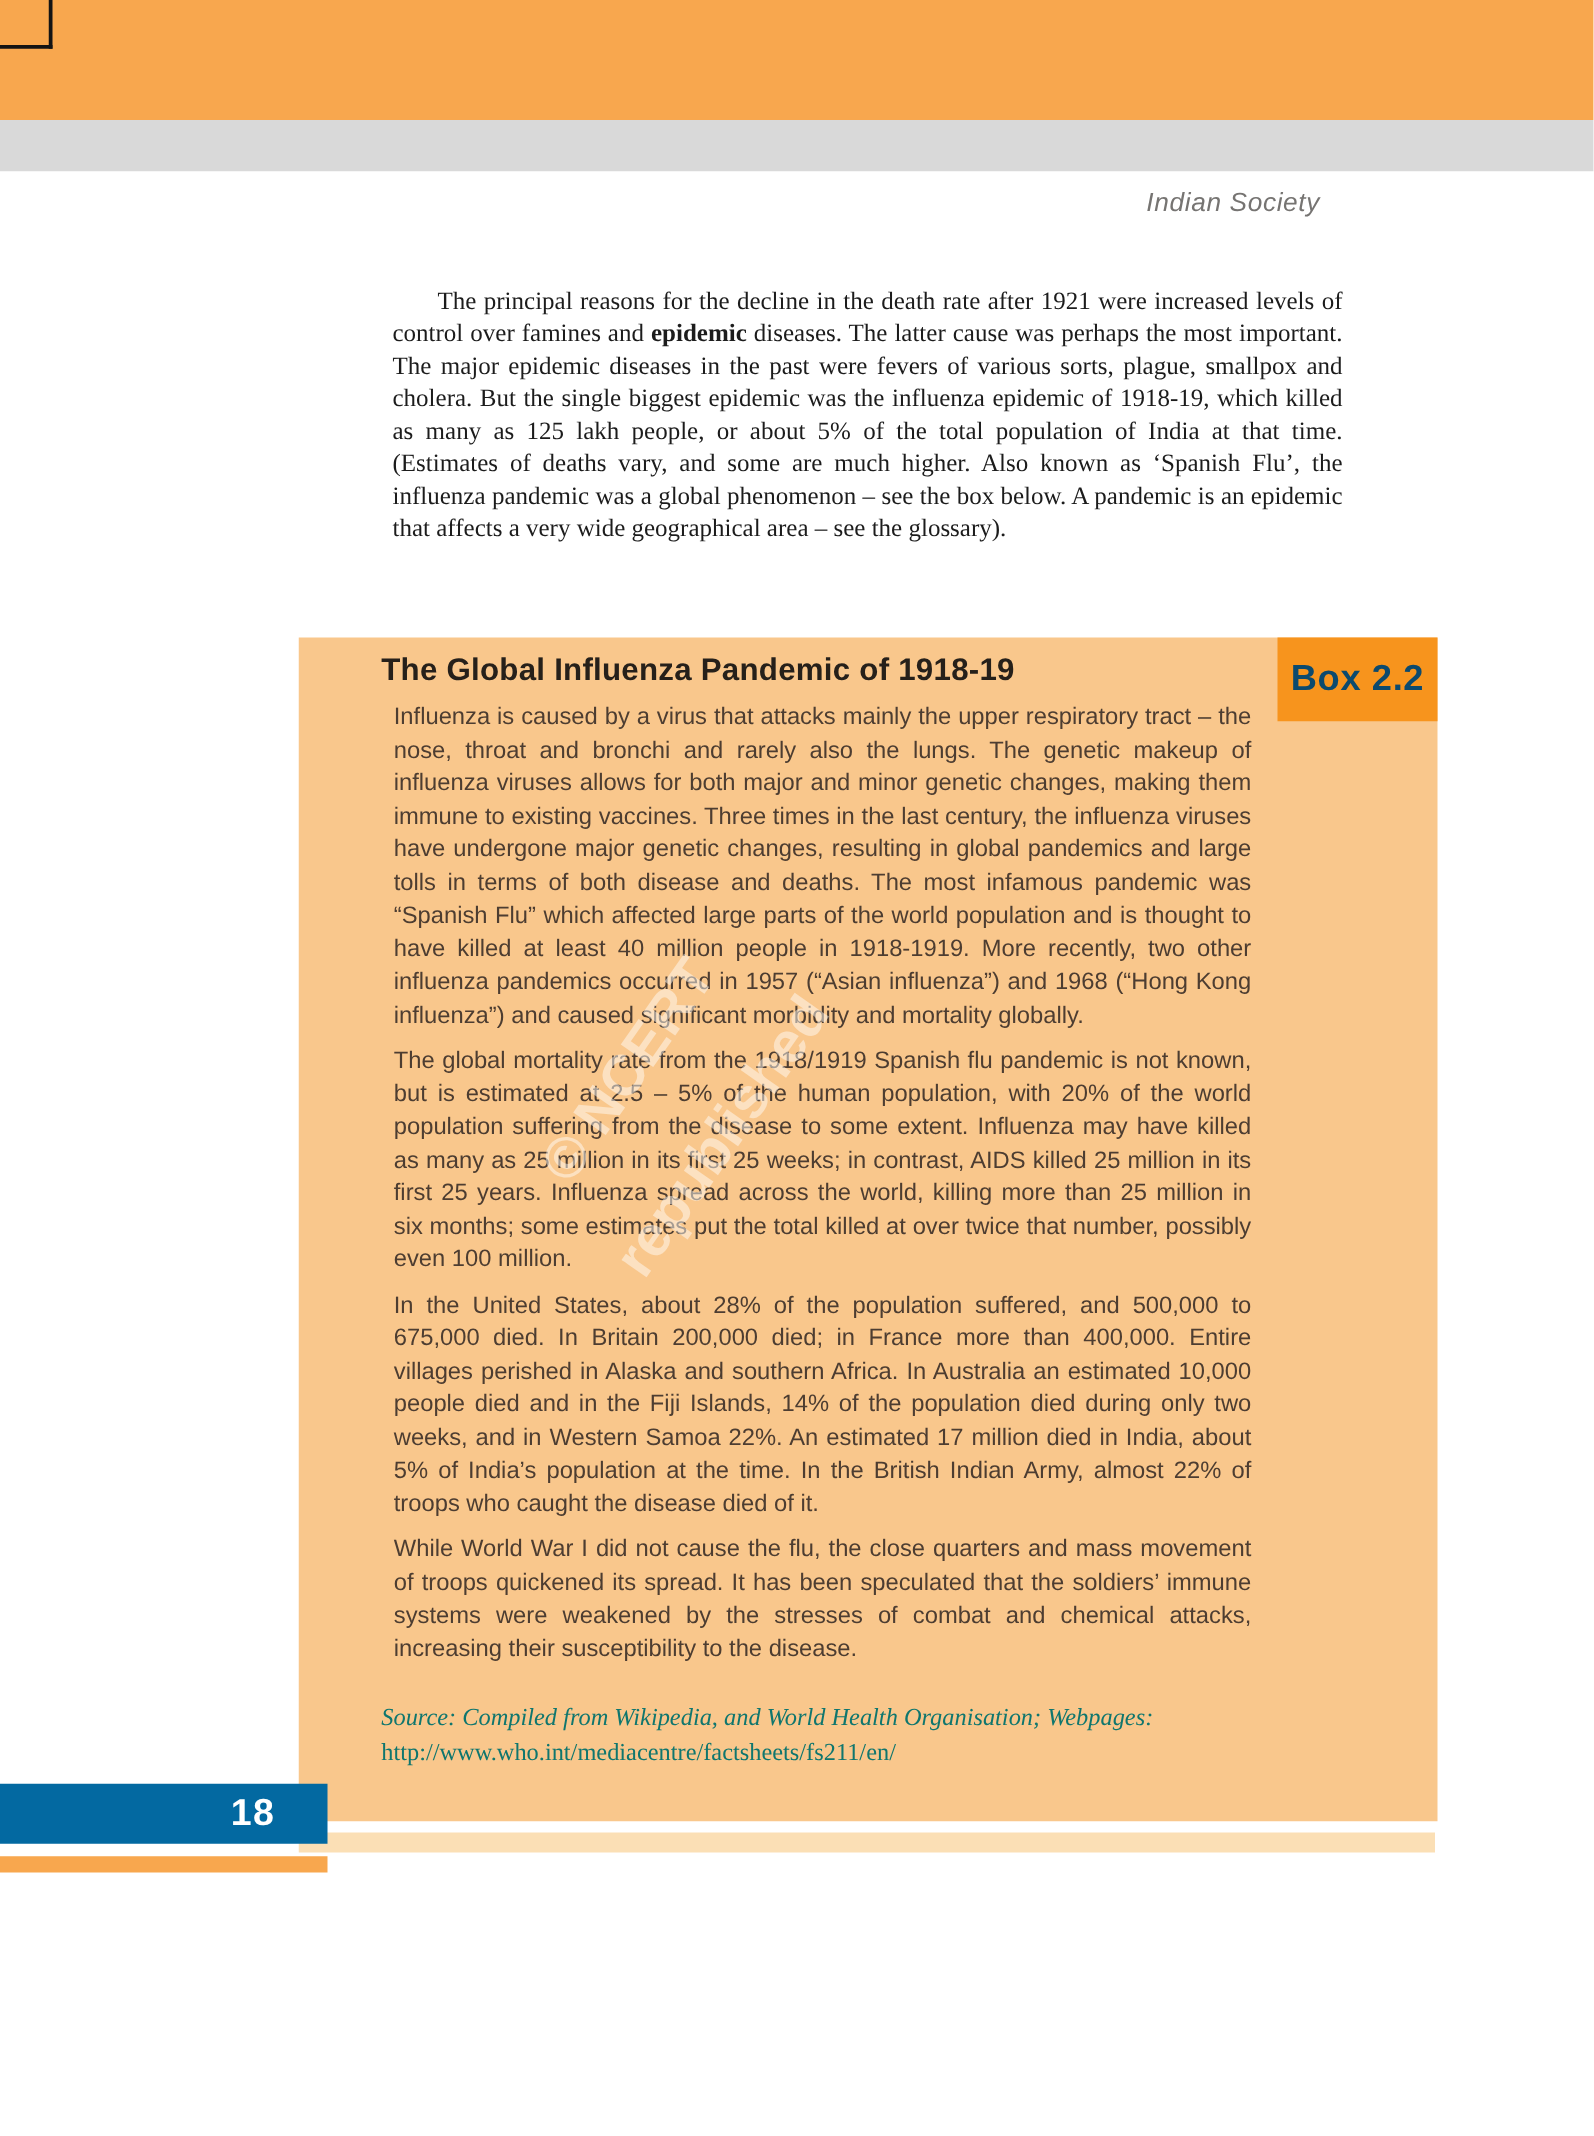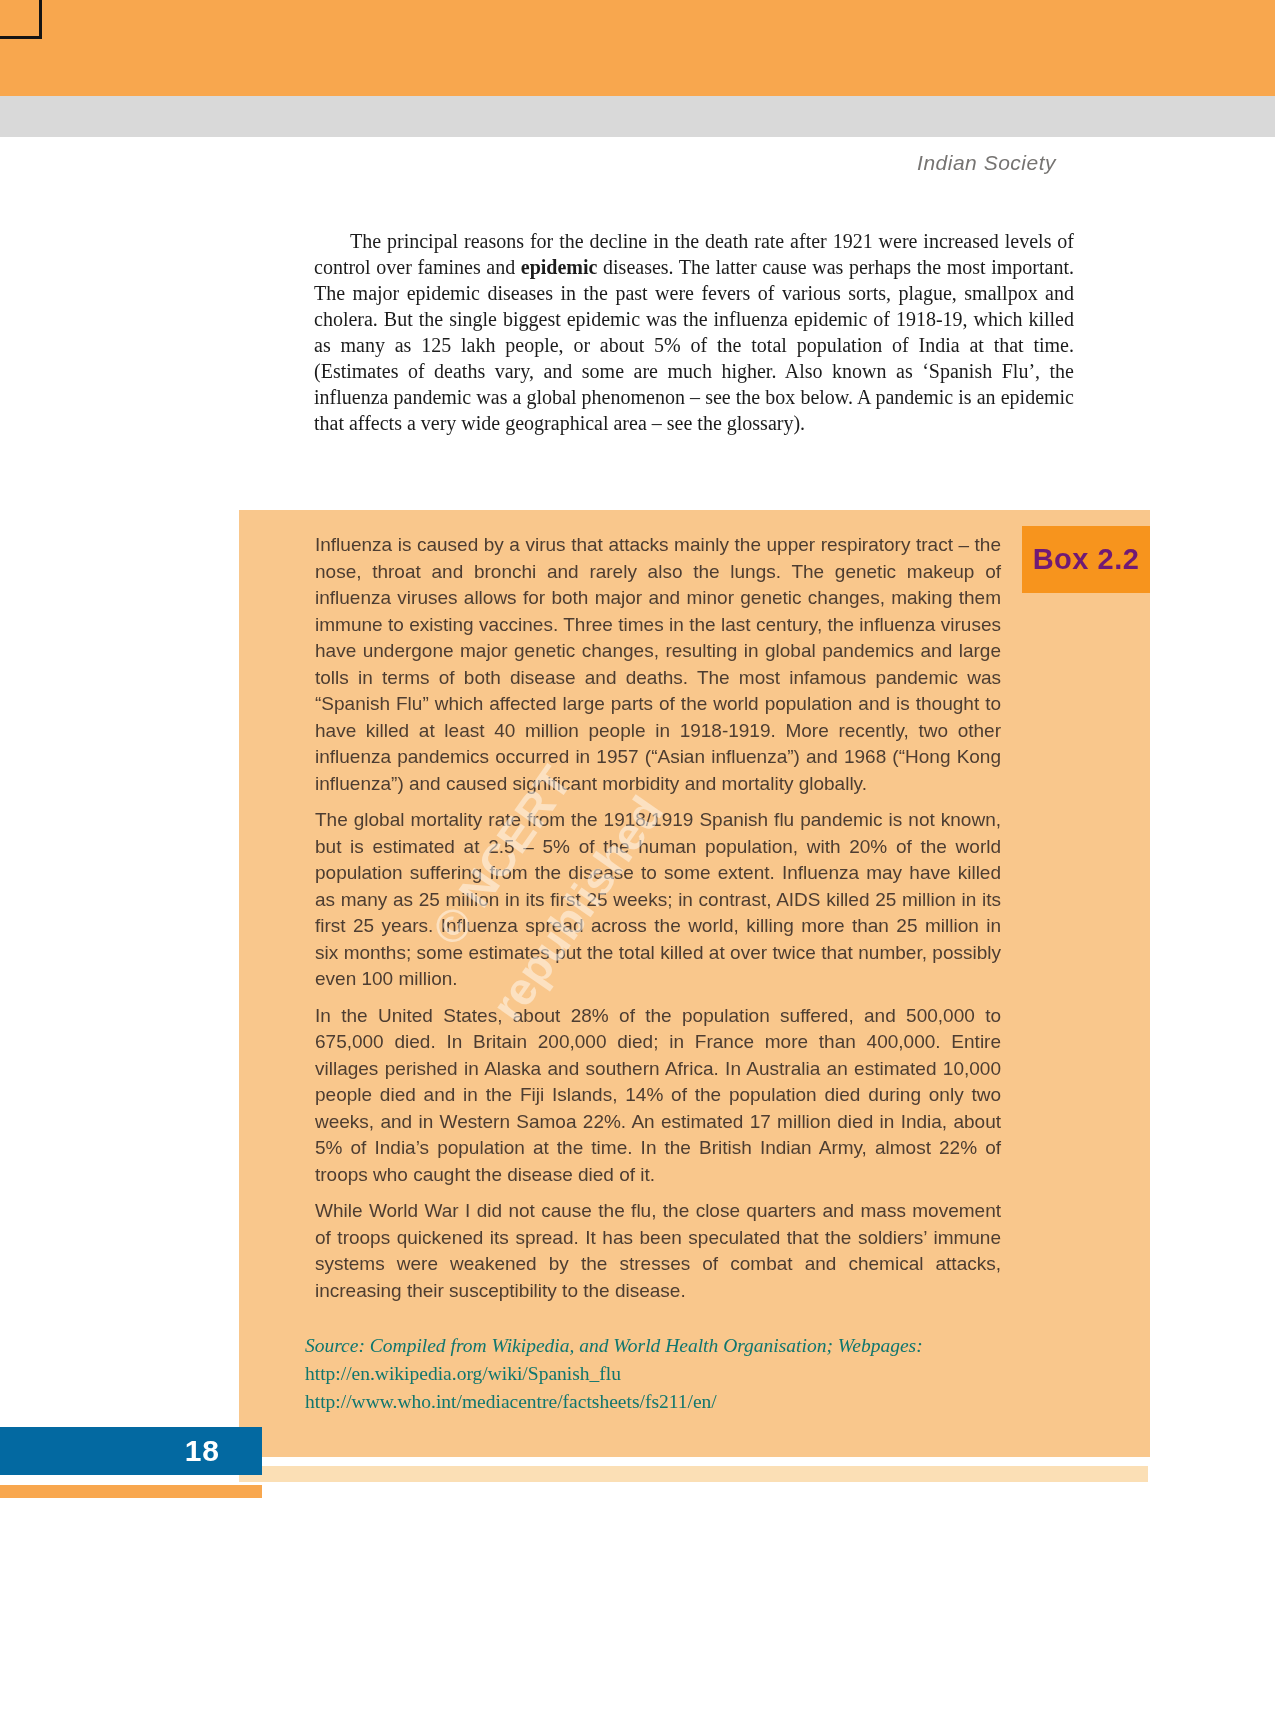--- a/index.html
+++ b/index.html
@@ -30,22 +30,22 @@
     font-size:20px;line-height:26px;color:#1c1c1c;text-align:justify;
     text-indent:36px;margin:16px;
   }
   .intro b{font-weight:bold;}
   
   .flu-box{
     position:absolute;left:239px;top:510px;width:911px;height:947px;
     background:#F9C78C;z-index:1;
   }
   .box-badge{
-    position:absolute;top:16px;right:0;width:128px;height:67px;background:#F7941D;
-    color:#701a75;font-weight:bold;font-size:29px;display:flex;
+    position:absolute;top:0;right:0;width:128px;height:67px;background:#F7941D;
+    color:#0c4a6e;font-weight:bold;font-size:29px;display:flex;
     align-items:center;justify-content:center;letter-spacing:0.5px;
   }
   .box-inner{
     position:absolute;left:66px;top:12px;width:706px;color:#4d3d31;
   }
   .box-title{
     font-size:25px;font-weight:bold;color:#26201a;margin:0 0 7px 0;letter-spacing:0.2px;
   }
   .box-body p{
     margin:10px;font-size:19px;line-height:26.5px;text-align:justify;color:#4d3d31;
@@ -89,29 +89,29 @@
 
   <p class="intro"><span>The principal reasons for the decline in the death rate after 1921 were increased levels of control over famines and </span><b>epidemic</b><span> diseases.  The latter cause was perhaps the most important.  The major epidemic diseases in the past were fevers of various sorts, plague, smallpox and cholera.  But the single biggest epidemic was the influenza epidemic of 1918-19, which killed as many as 125 lakh people, or about 5% of the total population of India at that time.  (Estimates of deaths vary, and some are much higher.  Also known as ‘Spanish Flu’, the influenza pandemic was a global phenomenon – see the box below.  A pandemic is an epidemic that affects a very wide geographical area – see the glossary).</span></p>
 
   <div class="flu-box">
     <div class="box-badge">Box 2.2</div>
     <div class="watermark">
       <div>© NCERT</div>
       <div>republished</div>
     </div>
     <div class="box-inner">
+      <h2 class="box-title">The Global Influenza Pandemic of 1918-19</h2>
       <div class="box-body">
         <p>Influenza is caused by a virus that attacks mainly the upper respiratory tract – the nose, throat and bronchi and rarely also the lungs. The genetic makeup of influenza viruses allows for both major and minor genetic changes, making them immune to existing vaccines. Three times in the last century, the influenza viruses have undergone major genetic changes, resulting in global pandemics and large tolls in terms of both disease and deaths. The most infamous pandemic was “Spanish Flu” which affected large parts of the world population and is thought to have killed at least 40 million people in 1918-1919. More recently, two other influenza pandemics occurred in 1957 (“Asian influenza”) and 1968 (“Hong Kong influenza”) and caused significant morbidity and mortality globally.</p>
         <p>The global mortality rate from the 1918/1919 Spanish flu pandemic is not known, but is estimated at 2.5 – 5% of the human population, with 20% of the world population suffering from the disease to some extent. Influenza may have killed as many as 25 million in its first 25 weeks; in contrast, AIDS killed 25 million in its first 25 years. Influenza spread across the world, killing more than 25 million in six months; some estimates put the total killed at over twice that number, possibly even 100 million.</p>
         <p>In the United States, about 28% of the population suffered, and 500,000 to 675,000 died. In Britain 200,000 died; in France more than 400,000. Entire villages perished in Alaska and southern Africa. In Australia an estimated 10,000 people died and in the Fiji Islands, 14% of the population died during only two weeks, and in Western Samoa 22%. An estimated 17 million died in India, about 5% of India’s population at the time. In the British Indian Army, almost 22% of troops who caught the disease died of it.</p>
         <p>While World War I did not cause the flu, the close quarters and mass movement of troops quickened its spread. It has been speculated that the soldiers’ immune systems were weakened by the stresses of combat and chemical attacks, increasing their susceptibility to the disease.</p>
       </div>
       <div class="box-source">
         <div class="src-line">Source: Compiled from Wikipedia, and World Health Organisation; Webpages:</div>
-        <div>http://en.wikipedia.org/wiki/Spanish_flu</div>
         <div>http://www.who.int/mediacentre/factsheets/fs211/en/</div>
       </div>
     </div>
   </div>
 
   <div class="box-understrip"></div>
   <div class="pagenum-bar">
       <span>18</span>
     </div>
   <div class="pagenum-understrip"></div>

